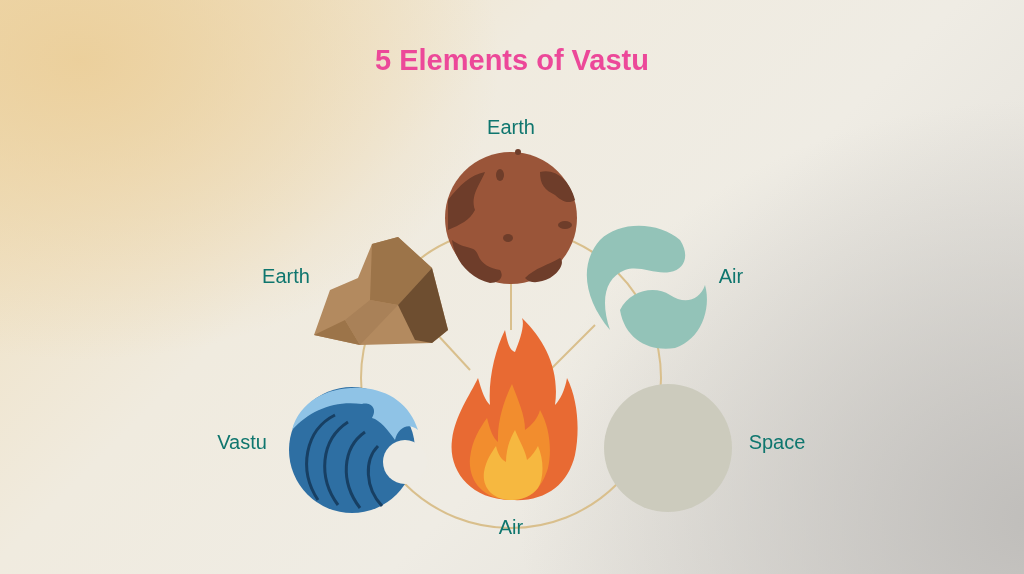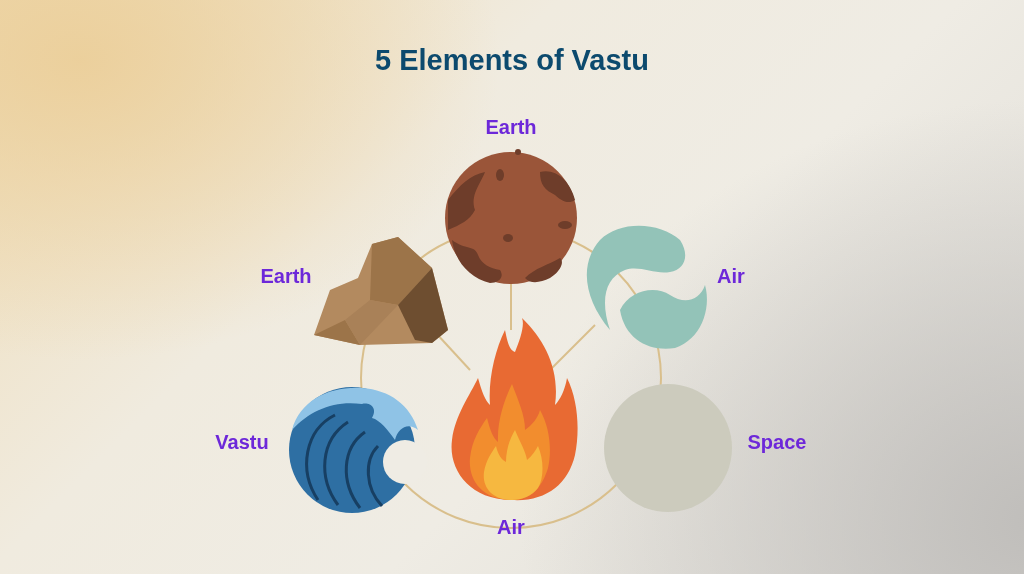--- a/index.html
+++ b/index.html
@@ -6,24 +6,24 @@
   body {
     width: 1024px; height: 574px; overflow: hidden; position: relative;
     font-family: "Liberation Sans", "DejaVu Sans", sans-serif;
     background:
       radial-gradient(ellipse 420px 300px at 80px 60px, rgba(235,205,150,0.85), rgba(235,205,150,0) 100%),
       radial-gradient(ellipse 520px 420px at 1040px 520px, rgba(190,188,185,0.95), rgba(200,198,195,0) 100%),
       linear-gradient(135deg, #efdcb6 0%, #f0ebdf 35%, #efece4 60%, #dcdad6 100%);
   }
   .title {
     position: absolute; left: 0; width: 1024px; top: 44px; text-align: center;
-    font-size: 29px; font-weight: bold; color: #0c4a6e;
+    font-size: 29px; font-weight: bold; color: #ec4899;
   }
   .label {
-    position: absolute; font-size: 20px; font-weight: bold; color: #6d28d9;
+    position: absolute; font-size: 20px; font-weight: normal; color: #0f766e;
     transform: translate(-50%, -50%); white-space: nowrap;
   }
   svg.diagram { position: absolute; left: 0; top: 0; }
 </style>
 </head>
 <body>
 
 <div class="title">5 Elements of Vastu</div>
 
 <svg class="diagram" width="1024" height="574" viewBox="0 0 1024 574">

